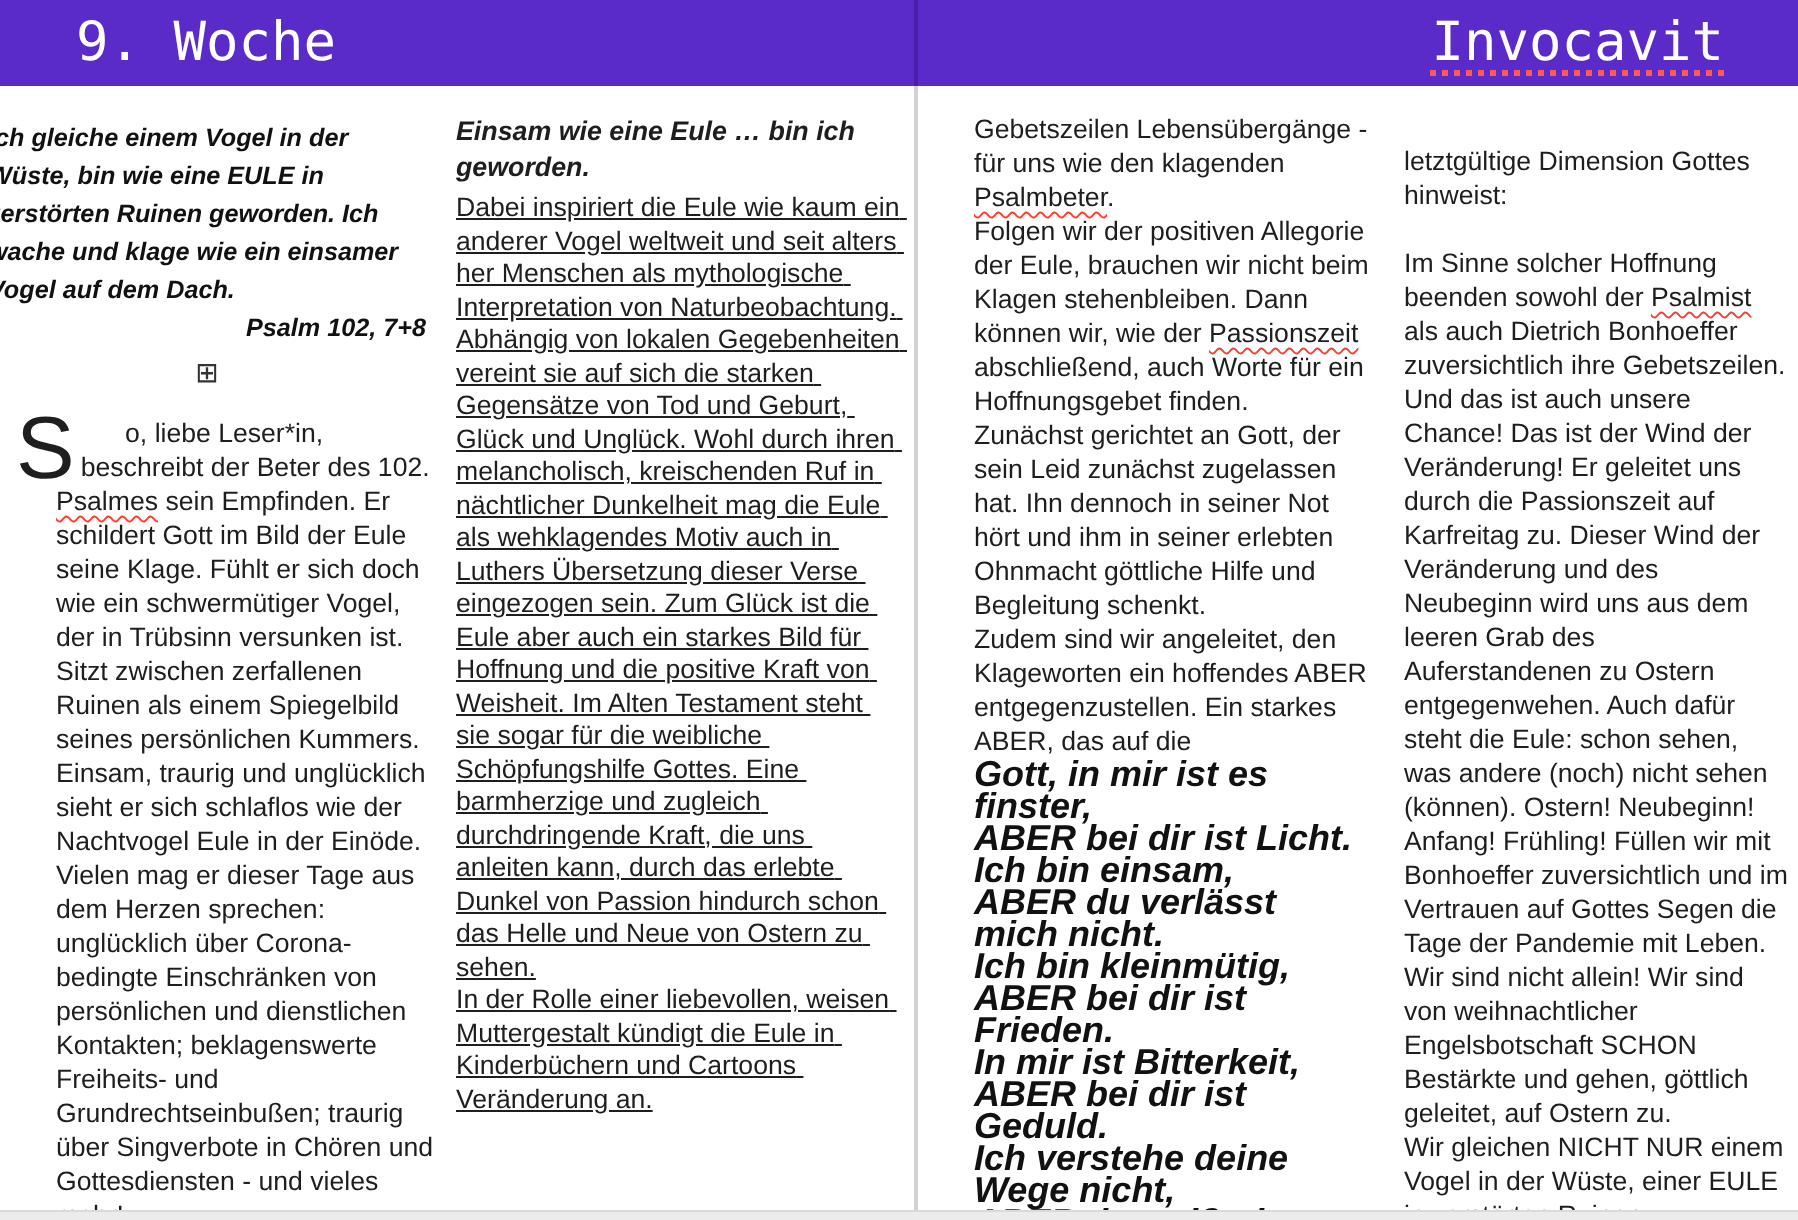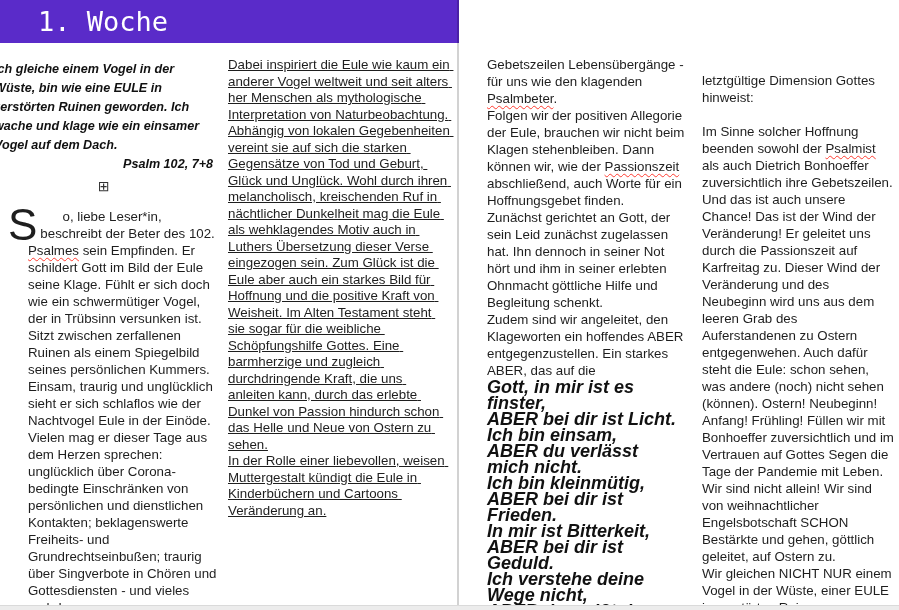--- a/index.html
+++ b/index.html
@@ -48,38 +48,42 @@
     text-underline-offset:2px;
     margin-top:42px;
   }
 </style>
 </head>
 <body>
 
 <div class="canvas">
 
   <div class="header-bar header-left">
-    <span>1. Woche</span>
+    <span>9. Woche</span>
   </div>
   <div class="header-divider"></div>
+  <div class="header-bar header-right">
+    <span class="spell-header">Invocavit</span>
+  </div>
   <div class="page-divider"></div>
 
   <div>
 
     <div class="txt quote-block">
       <div>Ich gleiche einem Vogel in der Wüste, bin wie eine EULE in zerstörten Ruinen geworden. Ich wache und klage wie ein einsamer Vogel auf dem Dach.</div>
       <div class="quote-ref">Psalm 102, 7+8</div>
       <div class="anchor-sym">⊞</div>
     </div>
 
     <div class="txt body-text col1-body">
       <span class="dropcap">S</span><span><span>o, liebe Leser*in, beschreibt der Beter des 102. </span><span class="misspelled">Psalmes</span><span> sein Empfinden. Er schildert Gott im Bild der Eule seine Klage. Fühlt er sich doch wie ein schwermütiger Vogel, der in Trübsinn versunken ist. Sitzt zwischen zerfallenen Ruinen als einem Spiegelbild seines persönlichen Kummers. Einsam, traurig und unglücklich sieht er sich schlaflos wie der Nachtvogel Eule in der Einöde. Vielen mag er dieser Tage aus dem Herzen sprechen: unglücklich über Corona-bedingte Einschränken von persönlichen und dienstlichen Kontakten; beklagenswerte Freiheits- und Grundrechtseinbußen; traurig über Singverbote in Chören und Gottesdiensten - und vieles mehr!</span></span>
     </div>
 
     <div class="txt col2">
+      <div class="heading">Einsam wie eine Eule … bin ich geworden.</div>
       <div class="body-text" style="position:static">Dabei inspiriert die Eule wie kaum ein anderer Vogel weltweit und seit alters her Menschen als mythologische Interpretation von Naturbeobachtung. Abhängig von lokalen Gegebenheiten vereint sie auf sich die starken Gegensätze von Tod und Geburt, Glück und Unglück. Wohl durch ihren melancholisch, kreischenden Ruf in nächtlicher Dunkelheit mag die Eule als wehklagendes Motiv auch in Luthers Übersetzung dieser Verse eingezogen sein. Zum Glück ist die Eule aber auch ein starkes Bild für Hoffnung und die positive Kraft von Weisheit. Im Alten Testament steht sie sogar für die weibliche Schöpfungshilfe Gottes. Eine barmherzige und zugleich durchdringende Kraft, die uns anleiten kann, durch das erlebte Dunkel von Passion hindurch schon das Helle und Neue von Ostern zu sehen.
 In der Rolle einer liebevollen, weisen Muttergestalt kündigt die Eule in Kinderbüchern und Cartoons Veränderung an.</div>
     </div>
   </div>
 
   <div>
 
     <div class="txt col3">
       <div class="body-text" style="position:static"><span>Gebetszeilen Lebensübergänge - für uns wie den klagenden </span><span class="misspelled">Psalmbeter</span><span>.
 Folgen wir der positiven Allegorie der Eule, brauchen wir nicht beim Klagen stehenbleiben. Dann können wir, wie der </span><span class="misspelled">Passionszeit</span><span> abschließend, auch Worte für ein Hoffnungsgebet finden.

